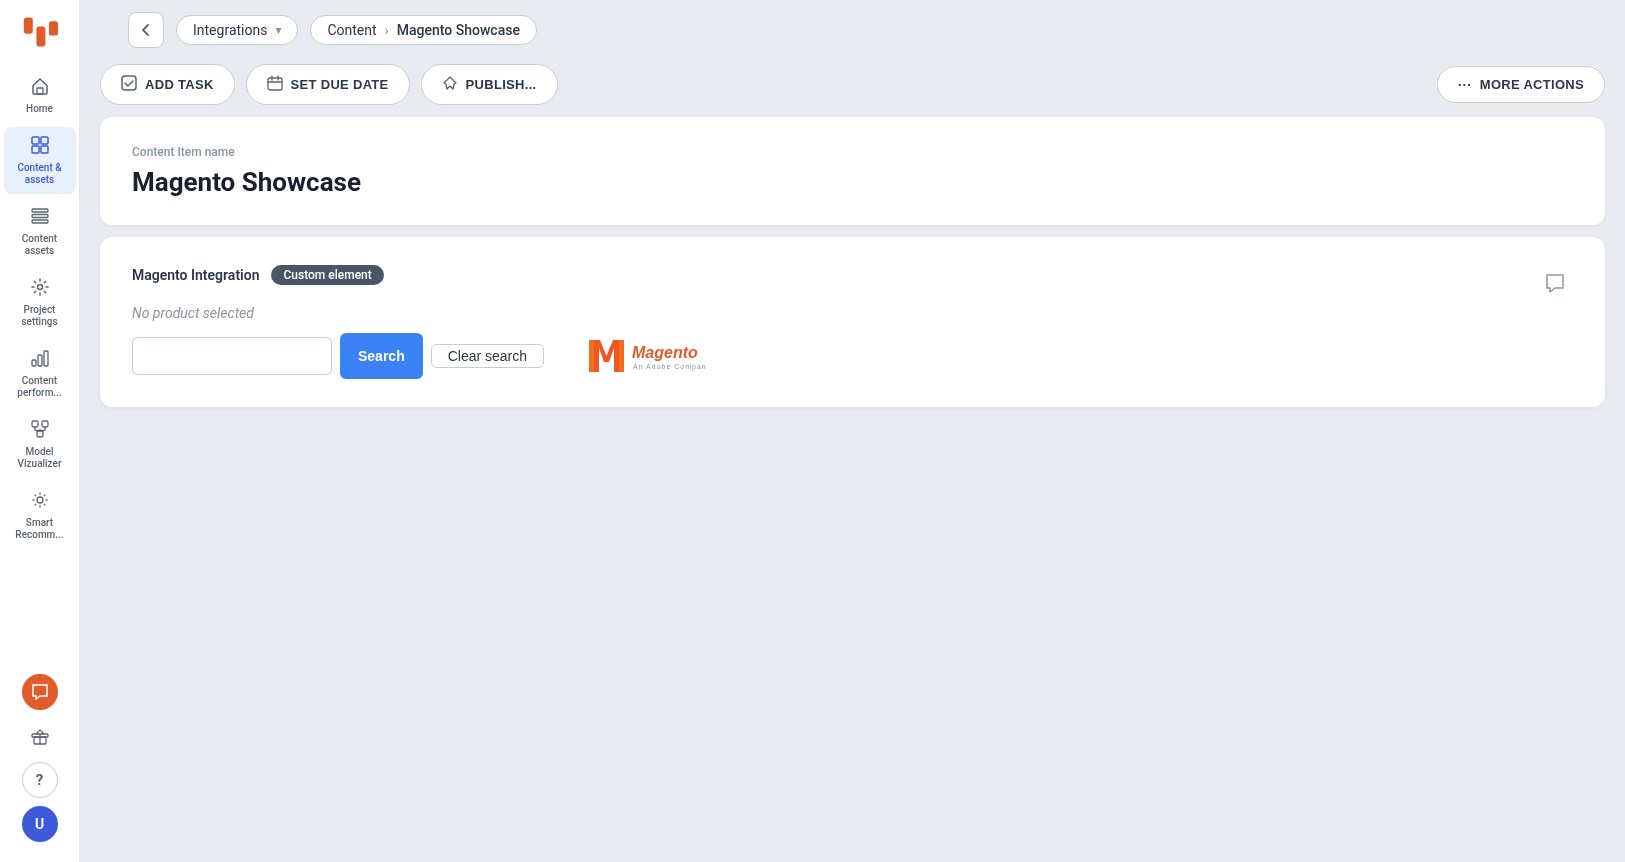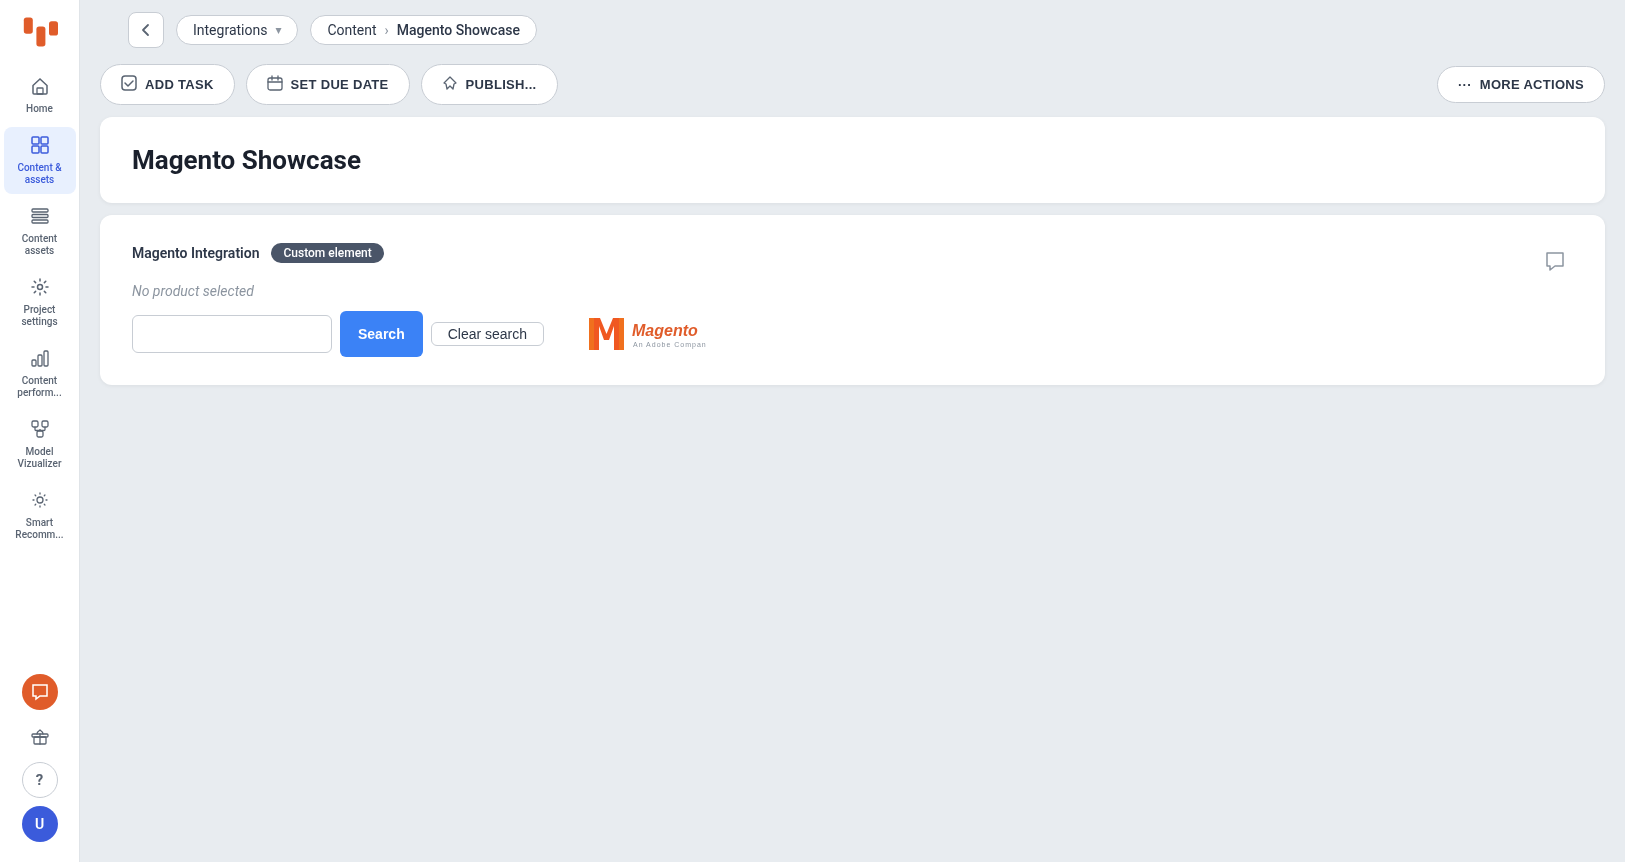--- a/index.html
+++ b/index.html
@@ -532,20 +532,21 @@
 
     <button class="more-actions-btn">
       <span>···</span>
       <span>MORE ACTIONS</span>
     </button>
   </div>
 
   <div class="content-area">
 
     <div class="content-card">
+      <div class="content-item-label">Content Item name</div>
       <div class="content-item-title">Magento Showcase</div>
     </div>
 
     <div class="content-card" style="margin-top:12px;">
       <div class="integration-card-row">
         <div class="integration-card-inner">
           <div class="integration-header">
             <span class="integration-label">Magento Integration</span>
             <span class="custom-element-badge">Custom element</span>
           </div>

